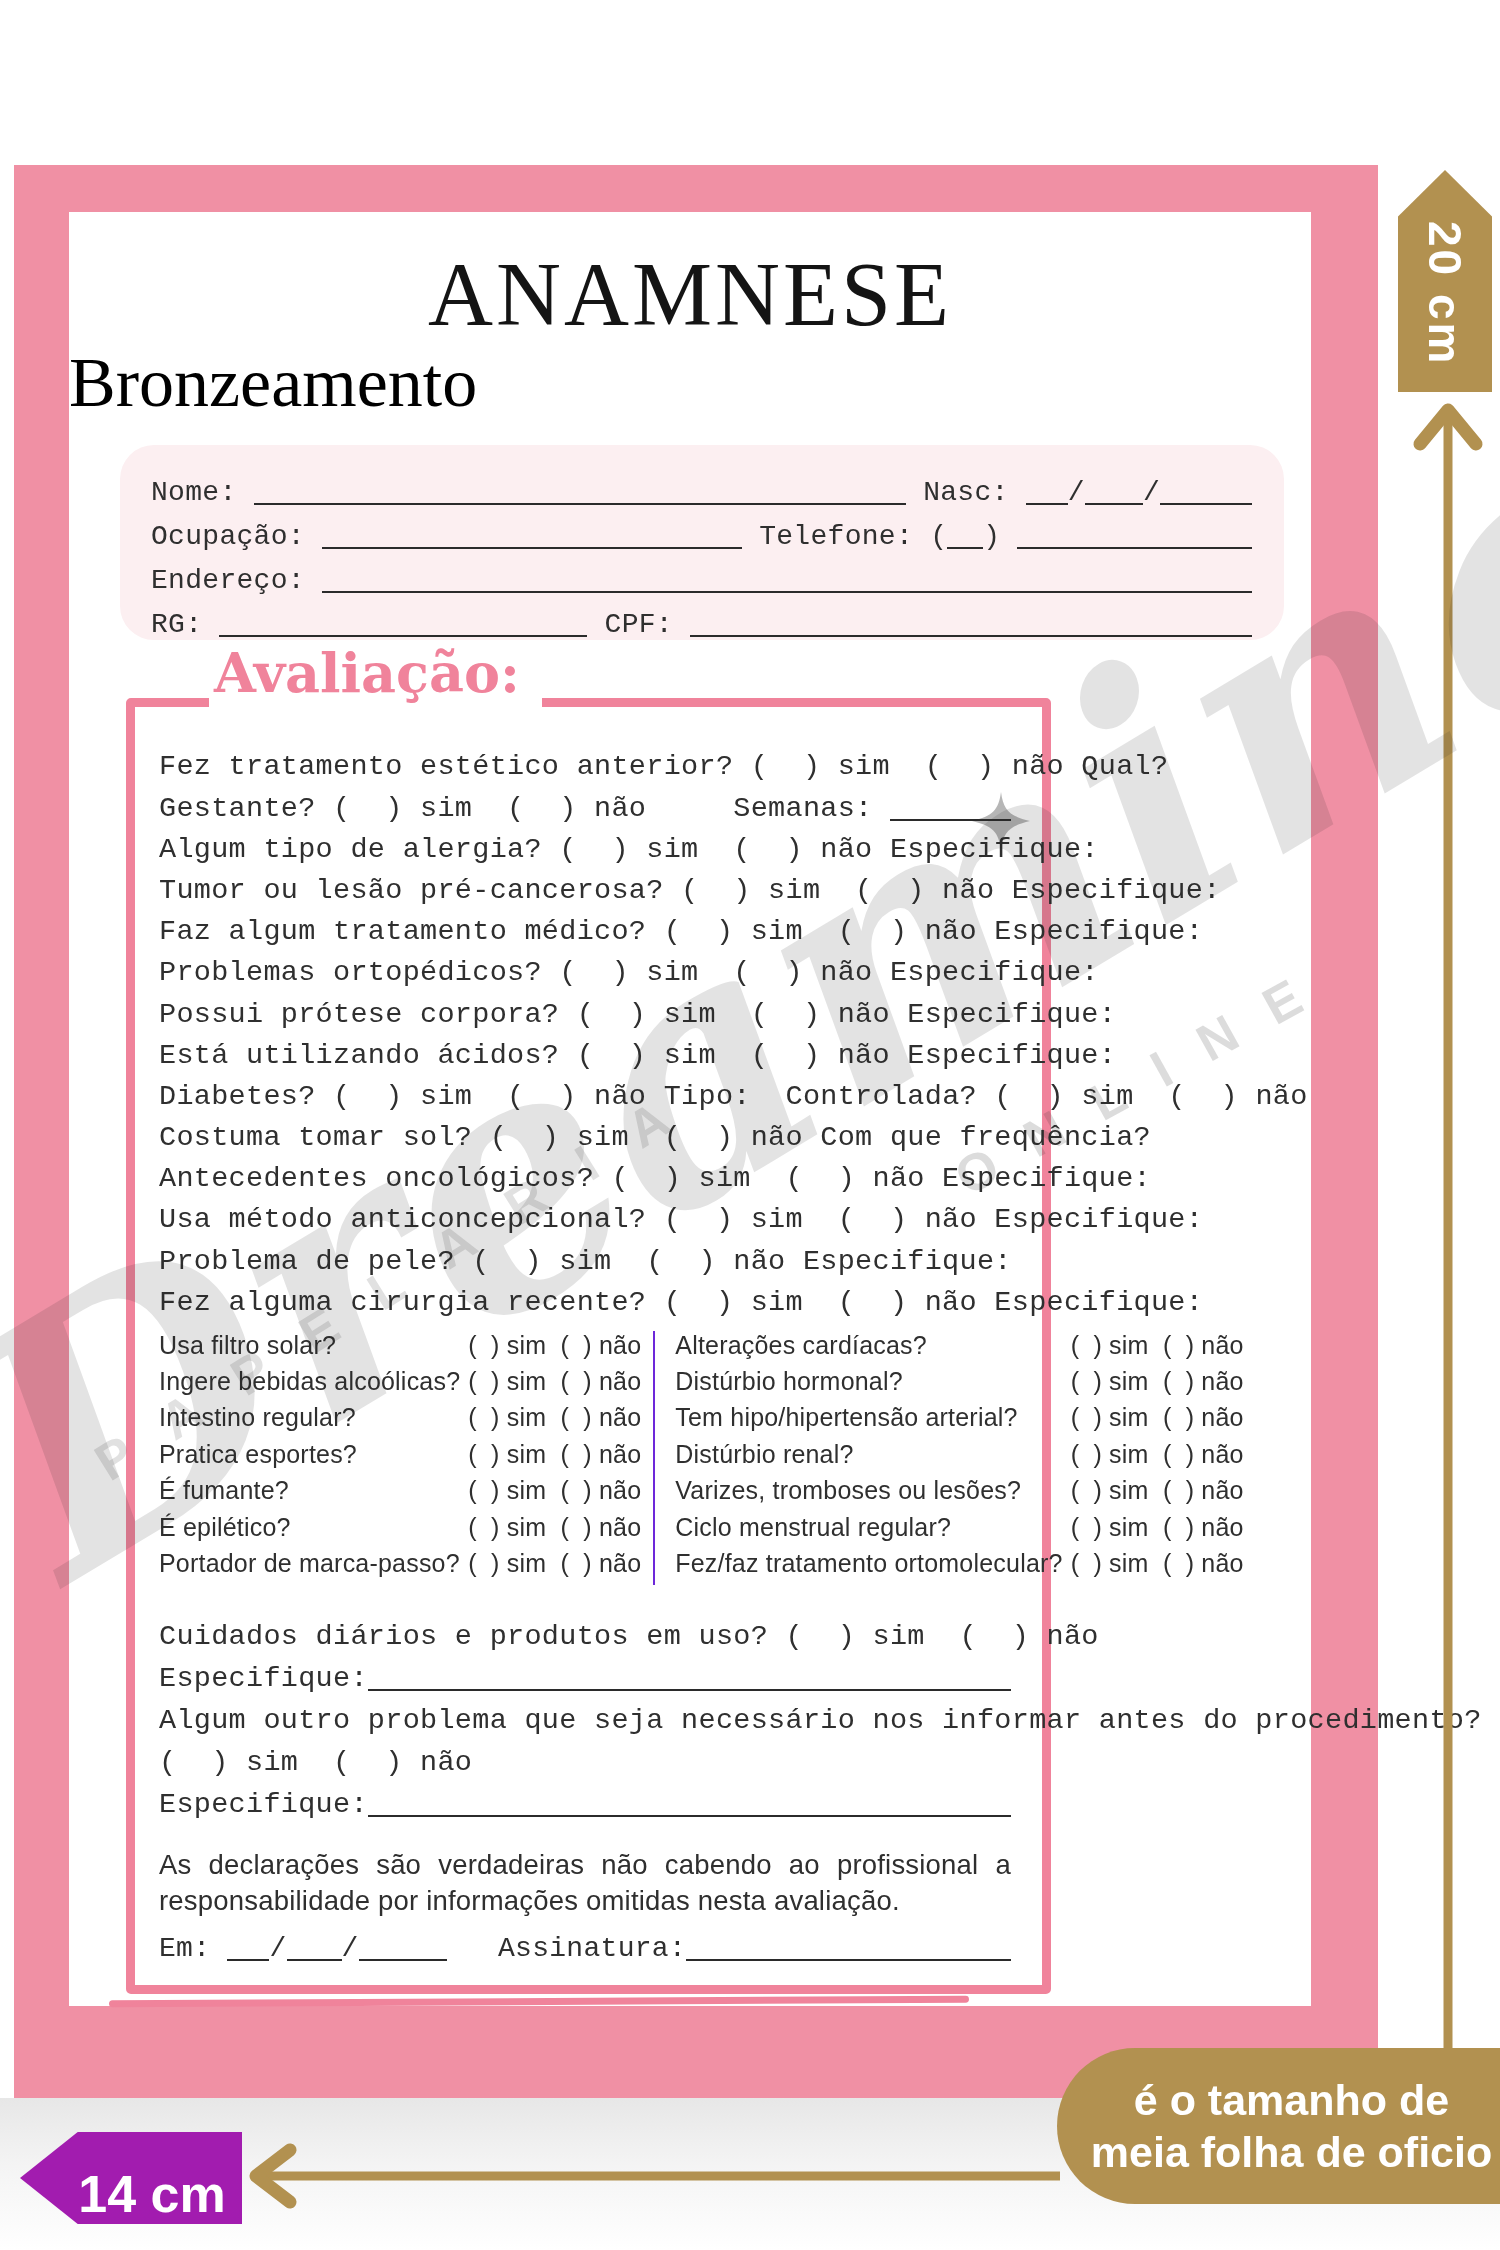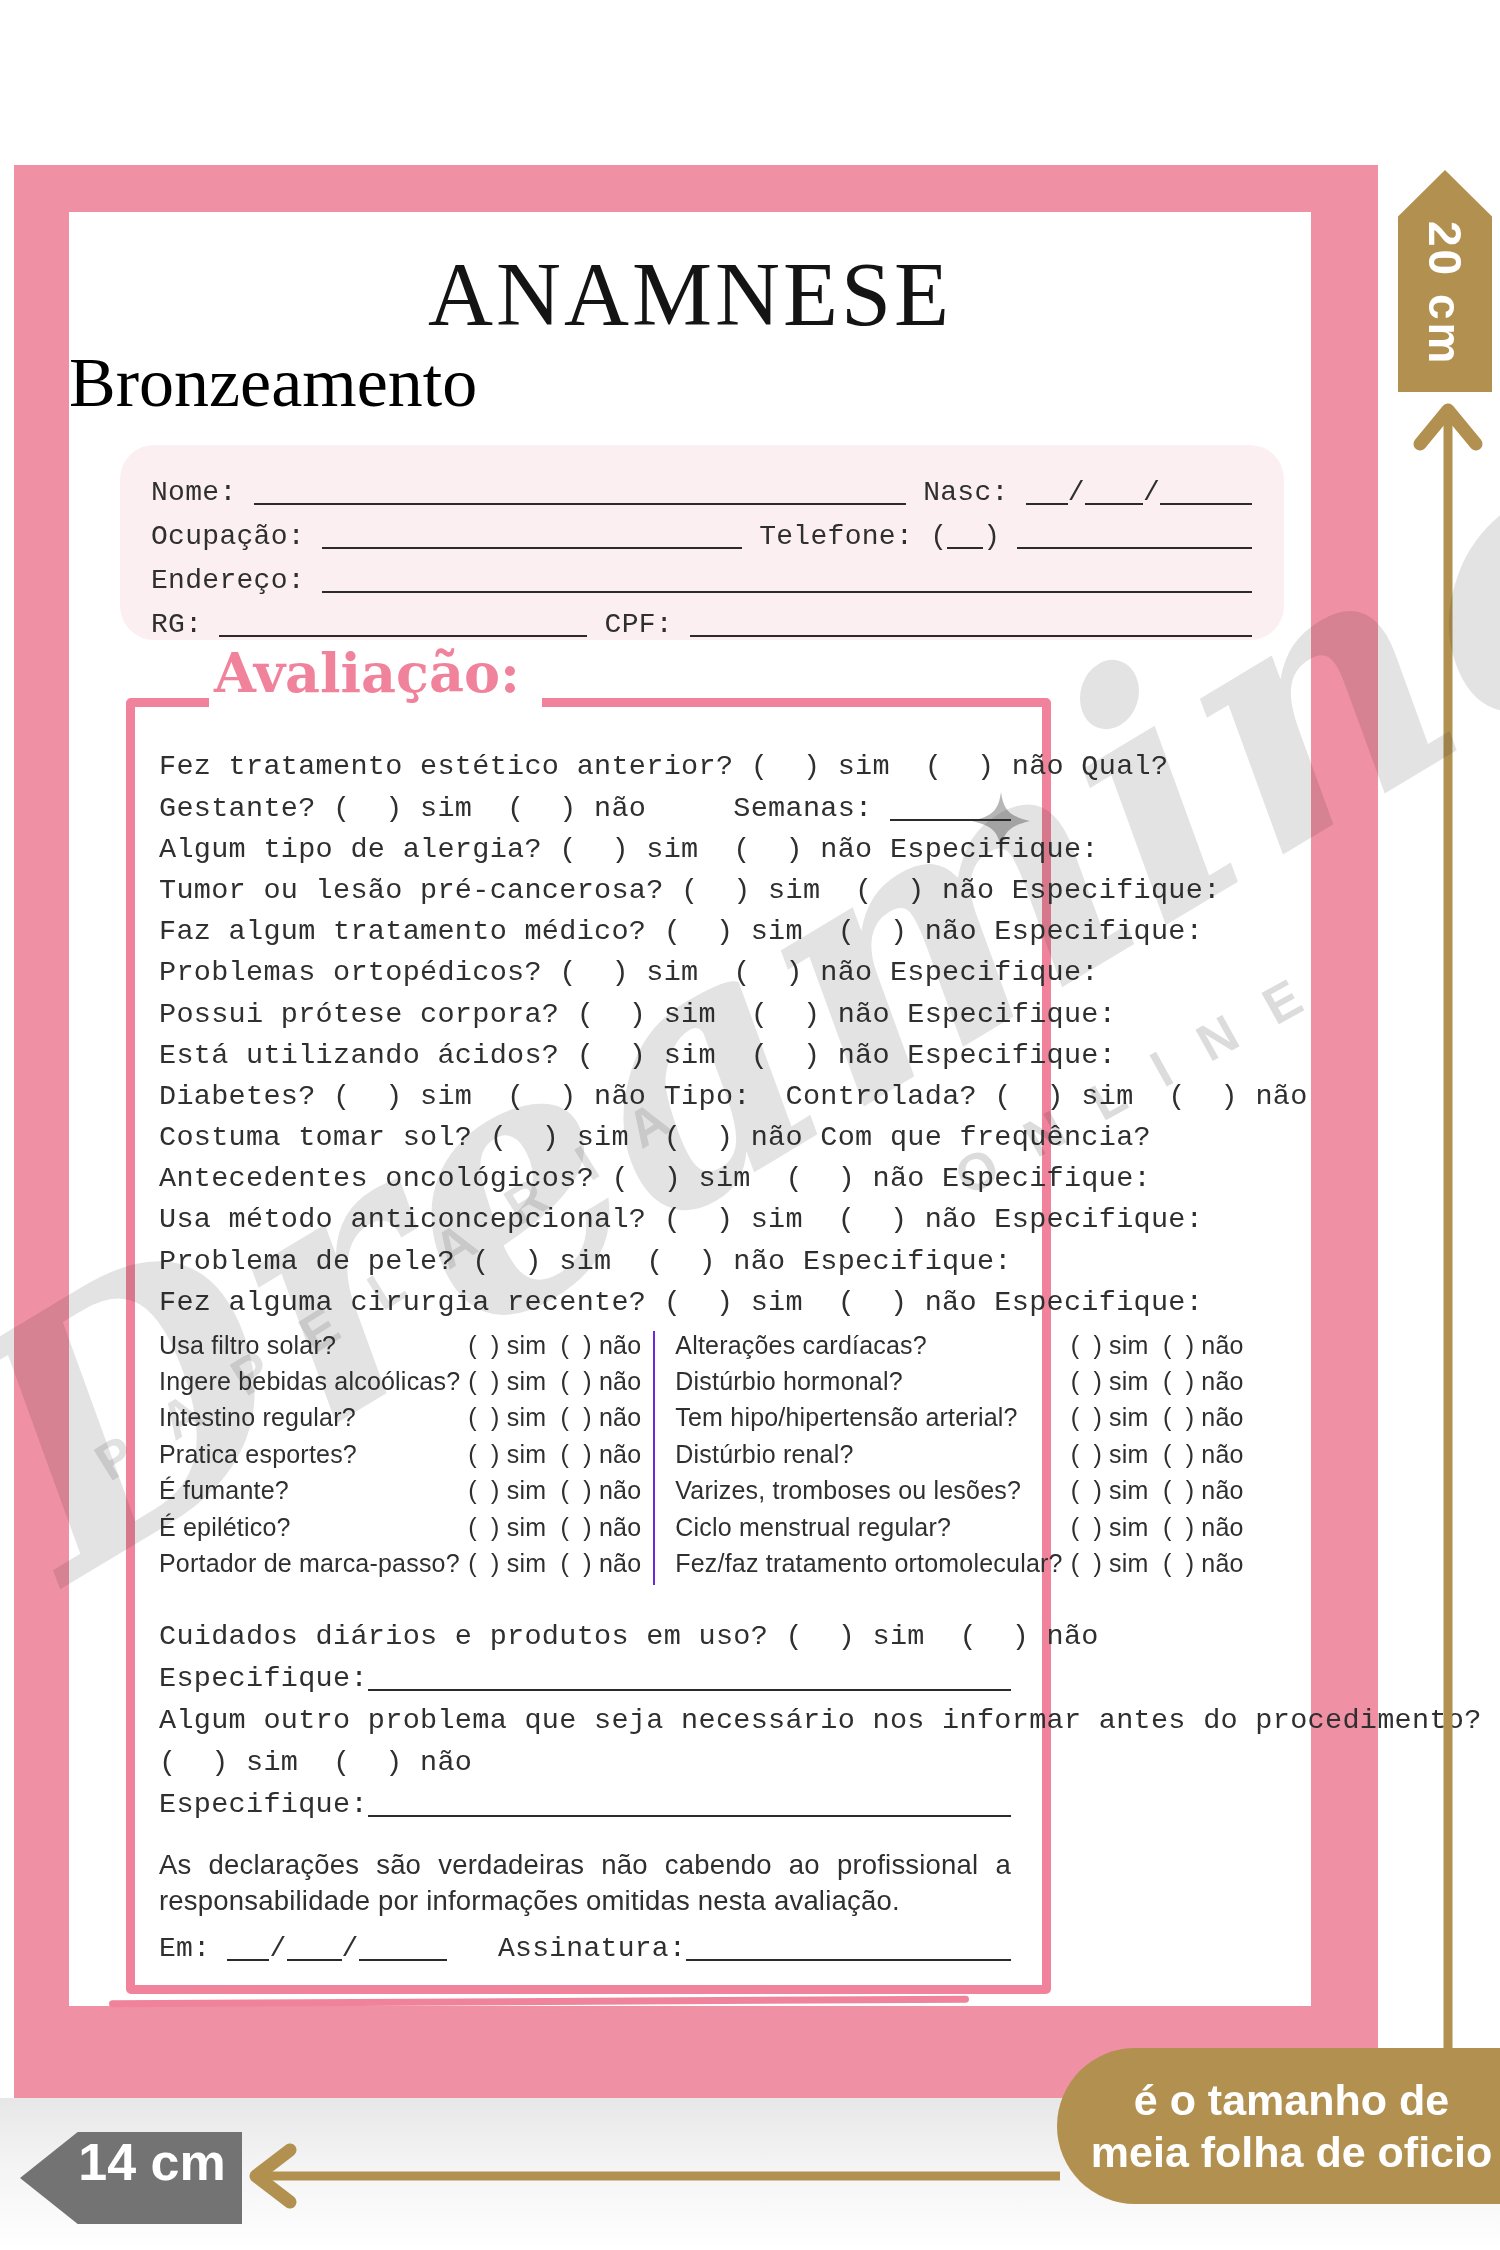--- a/index.html
+++ b/index.html
@@ -97,24 +97,24 @@
   .tag-20 {
     left:1398px; top:170px; width:94px; height:222px; background:#B29150;
     clip-path:polygon(50% 0%, 100% 21%, 100% 100%, 0% 100%, 0% 21%);
     display:flex; align-items:center; justify-content:center;
   }
   .tag-20 .vtext {
     writing-mode:vertical-rl; color:#fff; font-weight:700;
     font-size:46px; letter-spacing:3px; margin-top:26px; white-space:pre;
   }
   .tag-14 {
-    left:20px; top:2132px; width:222px; height:92px; background:#737373;
+    left:20px; top:2132px; width:222px; height:92px; background:#a21caf;
     clip-path:polygon(0% 50%, 26% 0%, 100% 0%, 26% 100%, 26% 100%, 100% 100%);
     clip-path:polygon(0% 50%, 26% 0%, 100% 0%, 100% 100%, 26% 100%);
-    display:flex; align-items:flex-start; justify-content:center;
+    display:flex; align-items:flex-end; justify-content:center;
   }
   .tag-14 .htext { color:#fff; font-weight:700; font-size:52px; padding-left:42px; white-space:pre; }
   .note-box {
     left:1057px; top:2048px; width:443px; height:156px; background:#B29150;
     border-radius:80px 0 0 80px;
     display:flex; flex-direction:column; align-items:center; justify-content:center;
     padding-left:26px;
   }
   .note-box span {
     color:#fff; font-weight:700; font-size:43px; line-height:52px;

